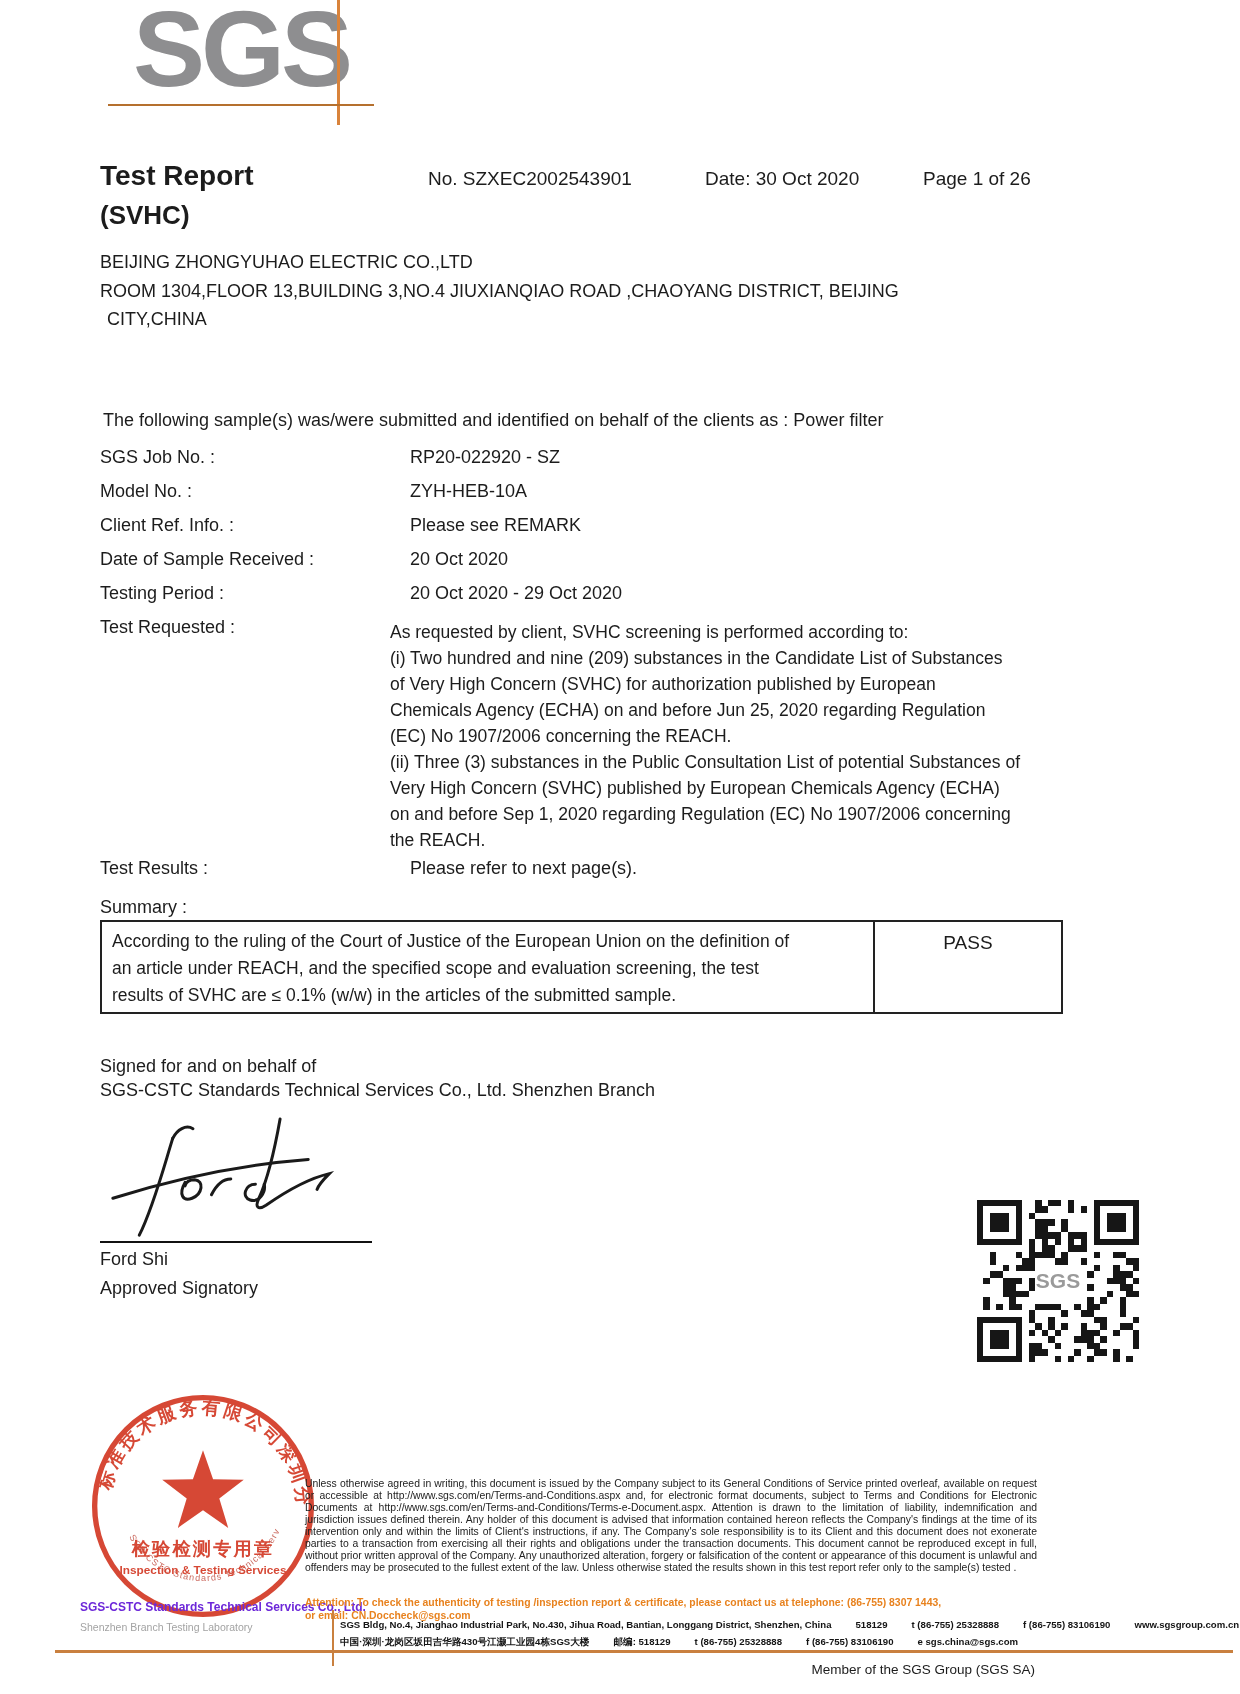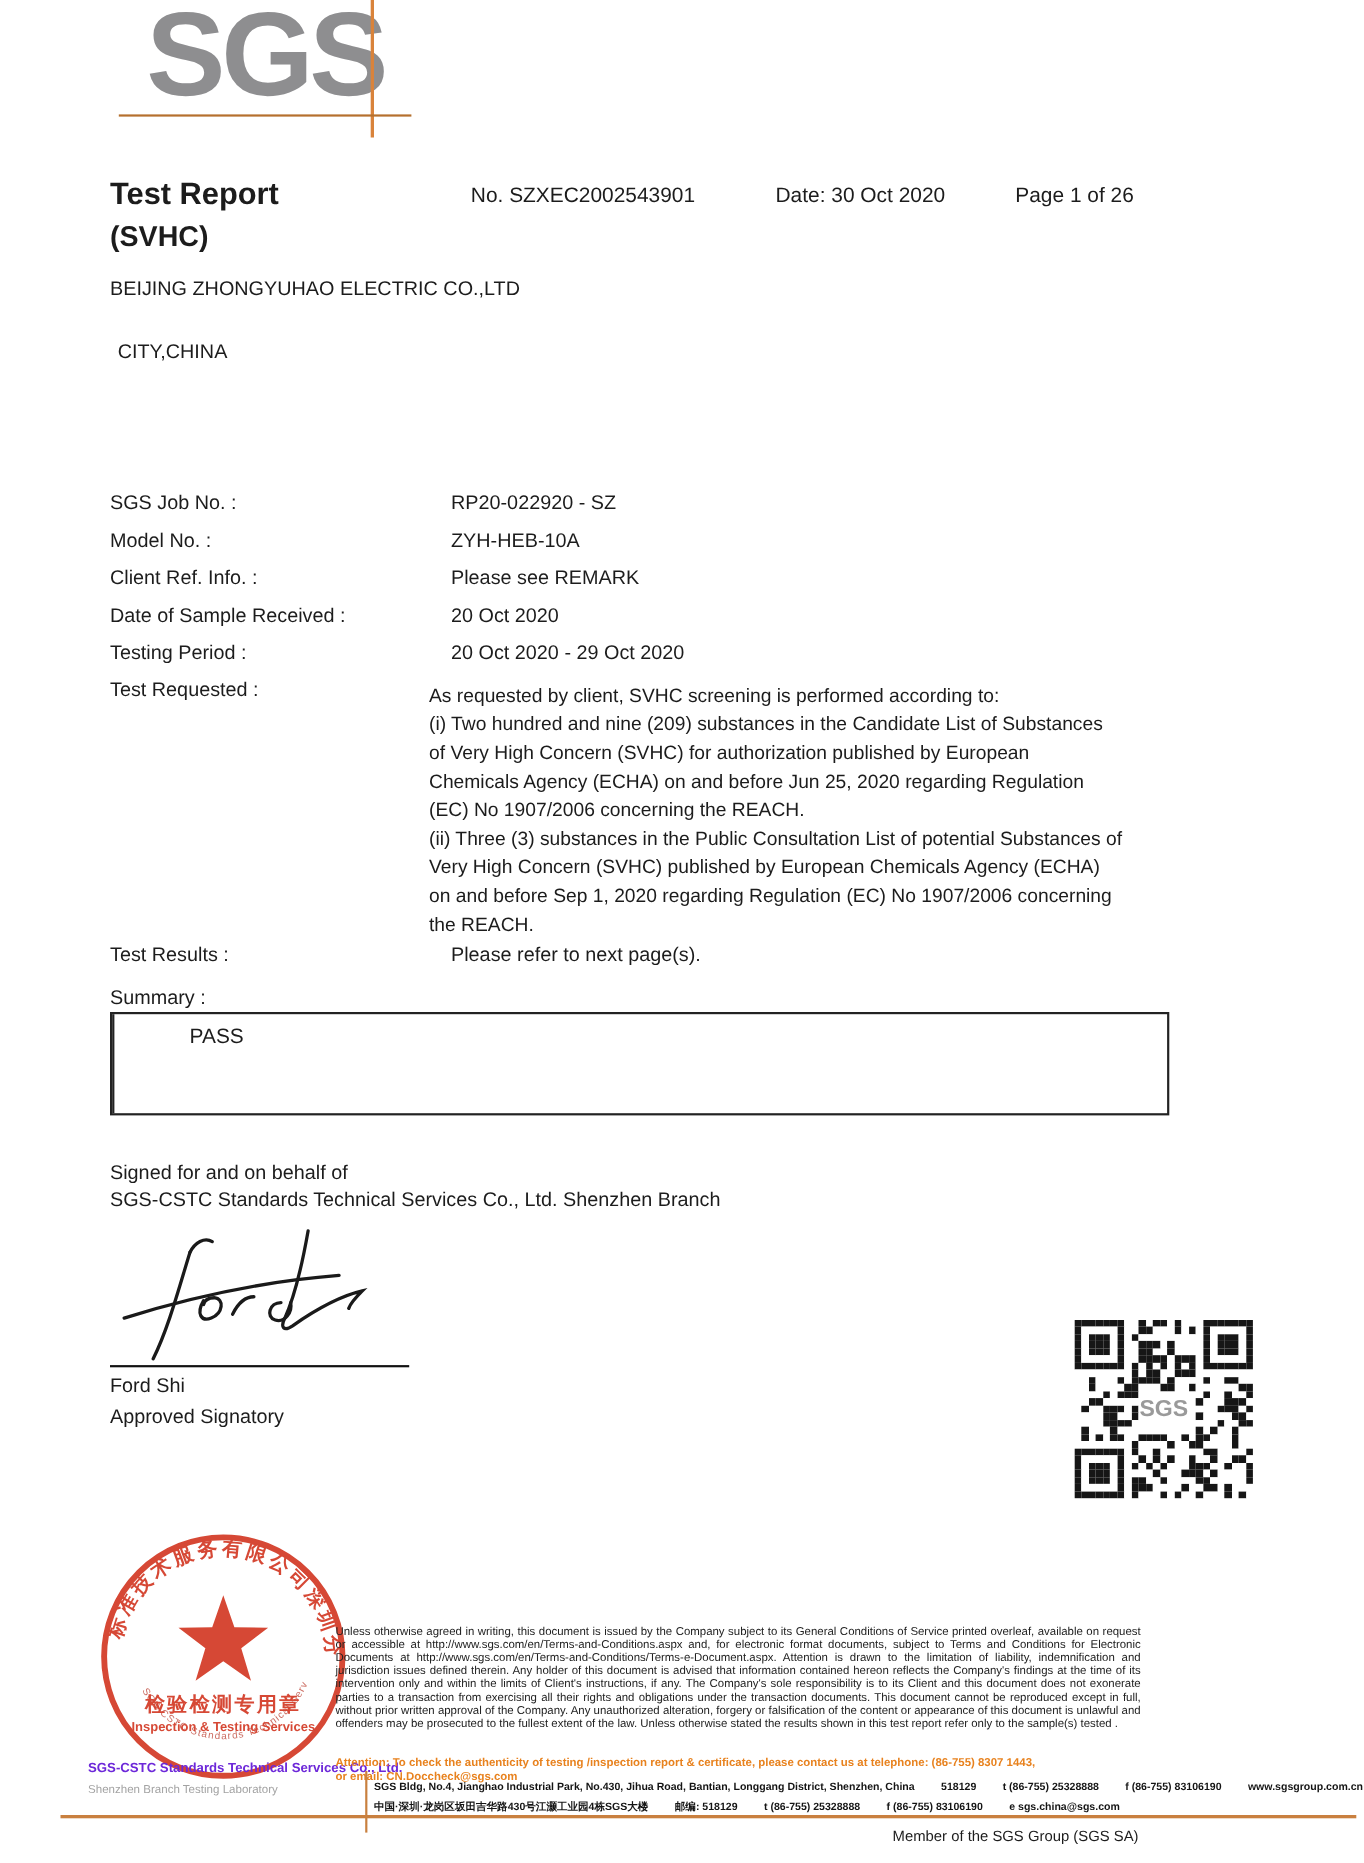--- a/index.html
+++ b/index.html
@@ -84,22 +84,24 @@
   <div class="abs logo-vline"></div>
   <div class="abs logo-hline"></div>
 
   <div class="abs title1">Test Report</div>
   <div class="abs title2">(SVHC)</div>
   <div class="abs hdr-no">No. SZXEC2002543901</div>
   <div class="abs hdr-date">Date: 30 Oct 2020</div>
   <div class="abs hdr-page">Page 1 of 26</div>
 
   <div class="abs client-name">BEIJING ZHONGYUHAO ELECTRIC CO.,LTD</div>
+  <div class="abs client-addr1">ROOM 1304,FLOOR 13,BUILDING 3,NO.4 JIUXIANQIAO ROAD ,CHAOYANG DISTRICT, BEIJING</div>
   <div class="abs client-addr2">CITY,CHINA</div>
 
+  <div class="abs intro">The following sample(s) was/were submitted and identified on behalf of the clients as : Power filter</div>
 
   <div class="f-label" style="top:447px">SGS Job No. :</div>
   <div class="f-value" style="top:447px">RP20-022920 - SZ</div>
 
   <div class="f-label" style="top:481px">Model No. :</div>
   <div class="f-value" style="top:481px">ZYH-HEB-10A</div>
 
   <div class="f-label" style="top:515px">Client Ref. Info. :</div>
   <div class="f-value" style="top:515px">Please see REMARK</div>
 
@@ -118,20 +120,23 @@
 (ii) Three (3) substances in the Public Consultation List of potential Substances of
 Very High Concern (SVHC) published by European Chemicals Agency (ECHA)
 on and before Sep 1, 2020 regarding Regulation (EC) No 1907/2006 concerning
 the REACH.</div>
 
   <div class="f-label" style="top:858px">Test Results :</div>
   <div class="f-value" style="top:858px">Please refer to next page(s).</div>
 
   <div class="abs summary-heading">Summary :</div>
   <div class="abs summary-box">
+    <div class="summary-text prewrap">According to the ruling of the Court of Justice of the European Union on the definition of
+an article under REACH, and the specified scope and evaluation screening, the test
+results of SVHC are ≤ 0.1% (w/w) in the articles of the submitted sample.</div>
     <div class="summary-pass">PASS</div>
   </div>
 
   <div class="abs signed1">Signed for and on behalf of</div>
   <div class="abs signed2">SGS-CSTC Standards Technical Services Co., Ltd. Shenzhen Branch</div>
   <svg class="abs sig-svg" width="260" height="132" viewBox="0 0 260 150">
     <g fill="none" stroke="#1a1a1a" stroke-width="3.4" stroke-linecap="round">
       <path d="M6,98 C70,78 150,60 228,54"></path>
       <path d="M74,30 C64,62 52,108 36,140"></path>
       <path d="M74,30 C79,20 89,14 97,19"></path>

